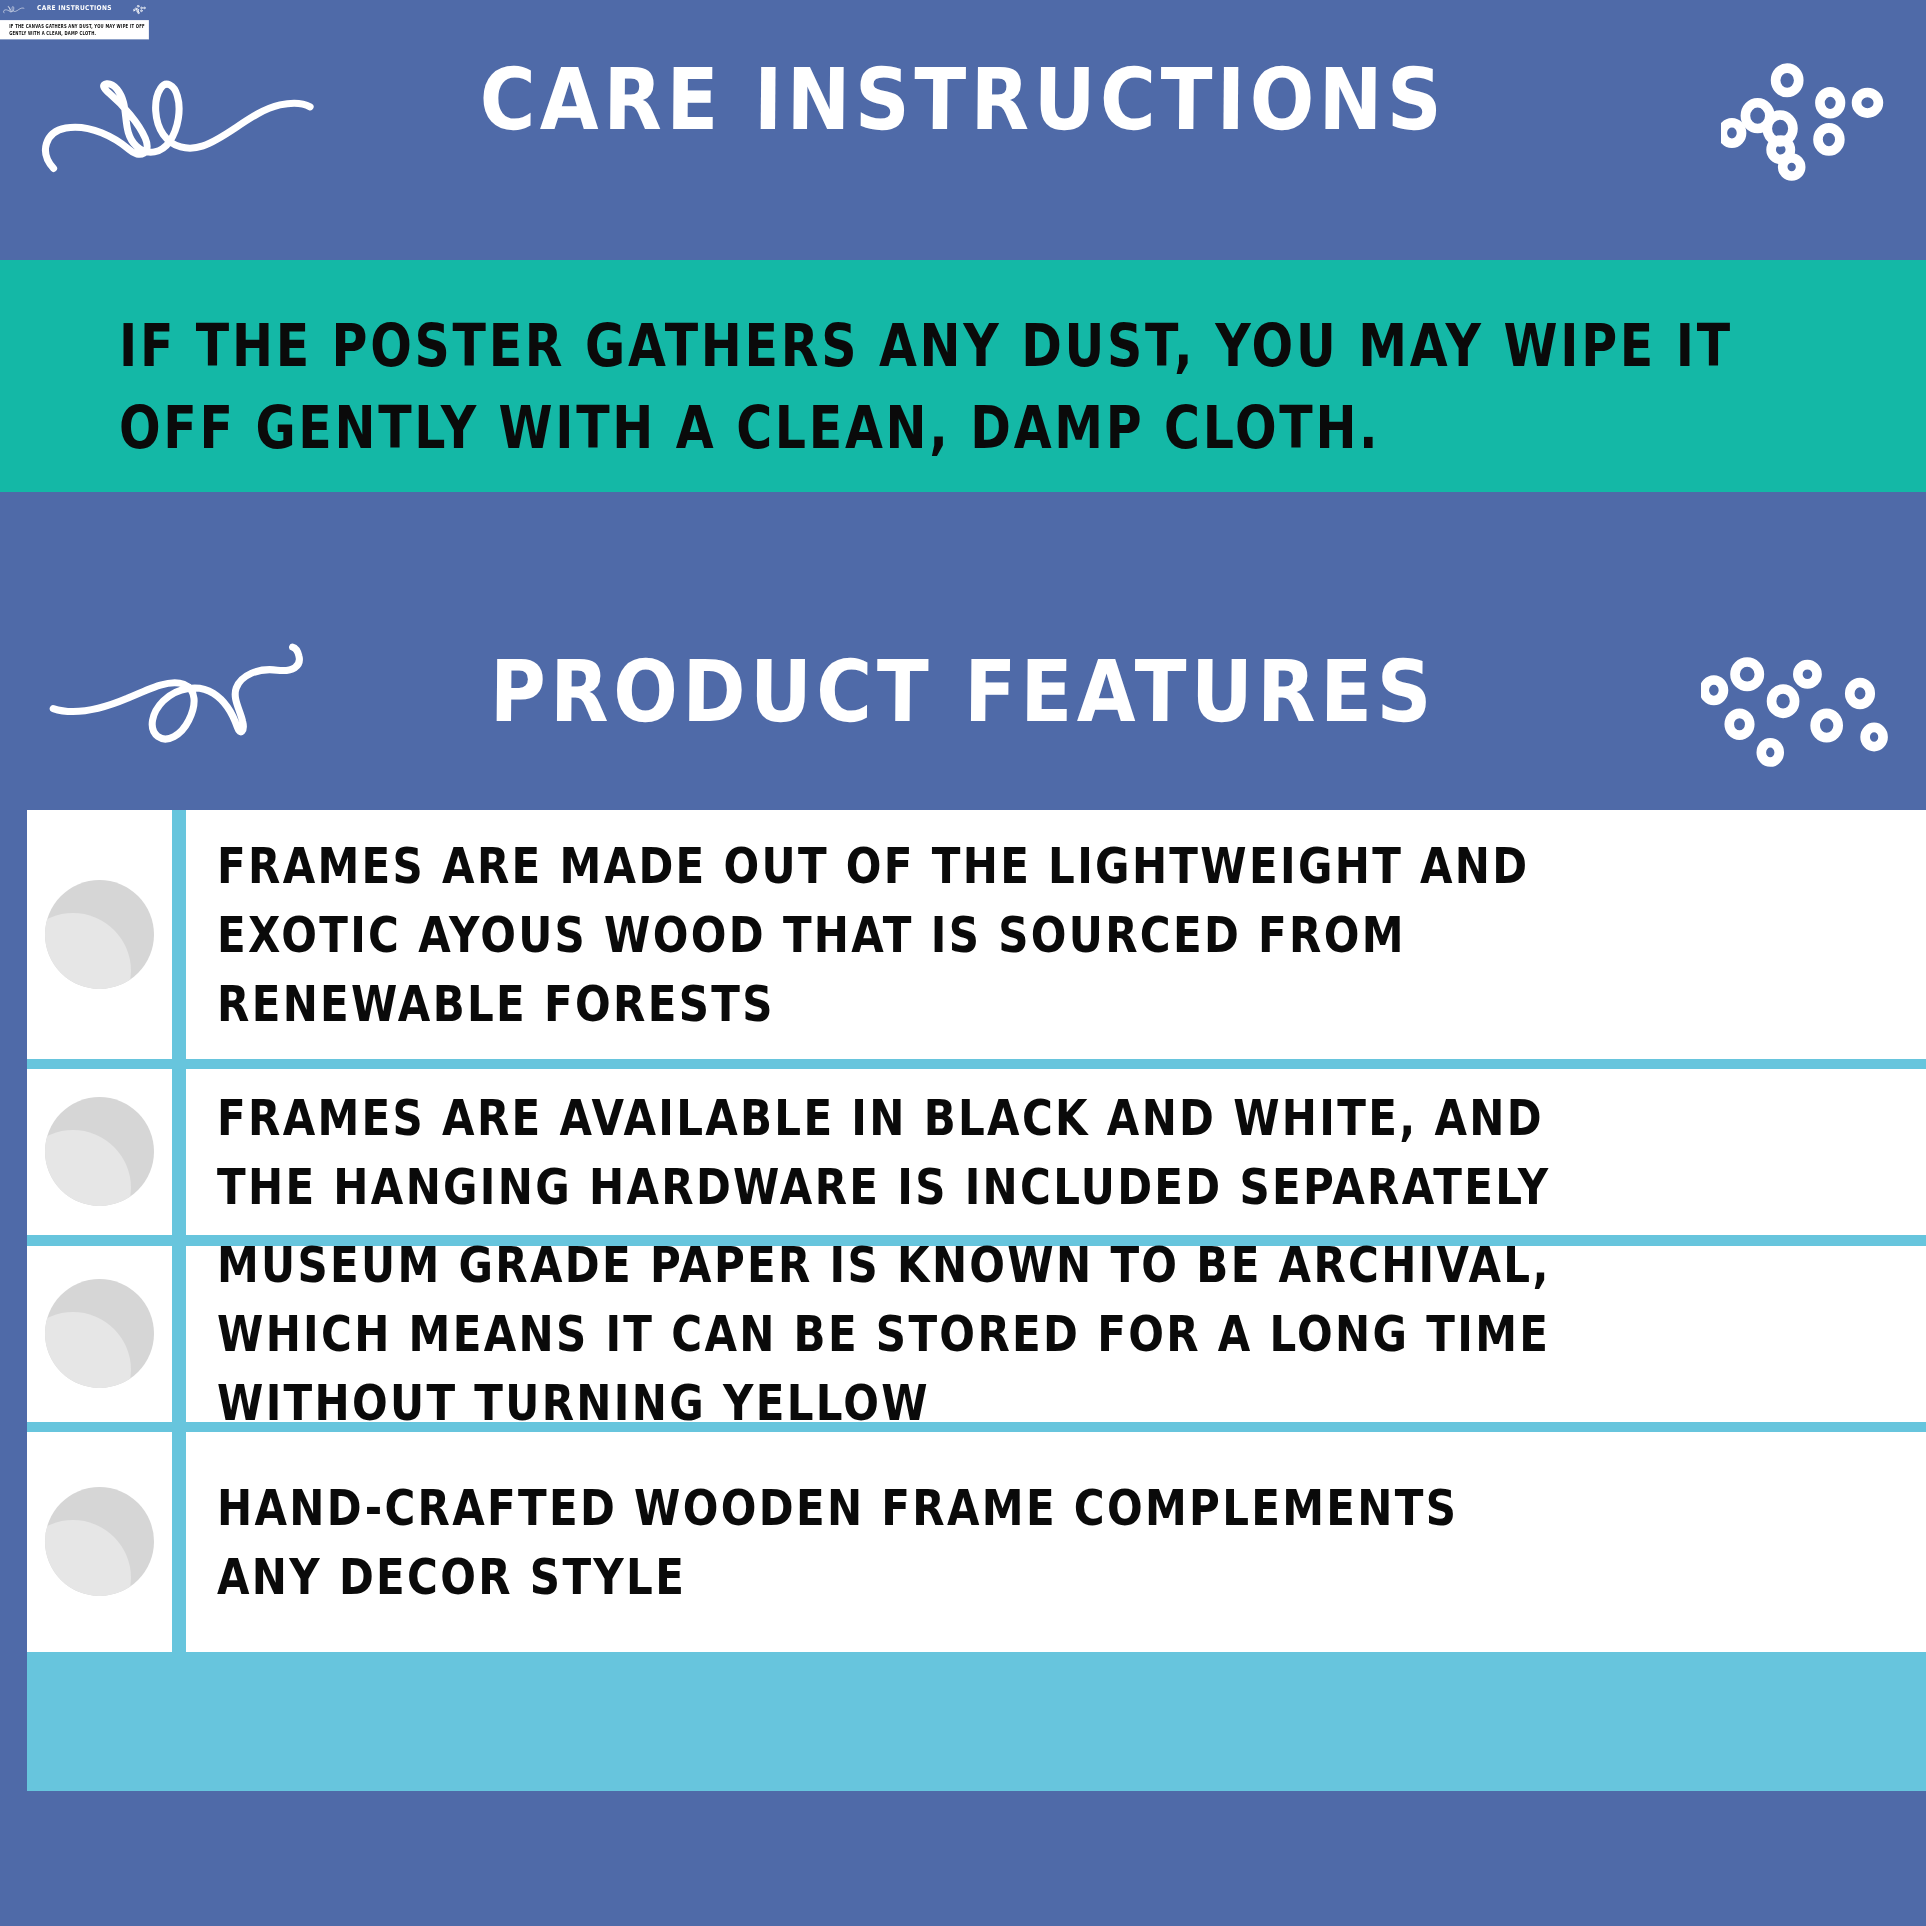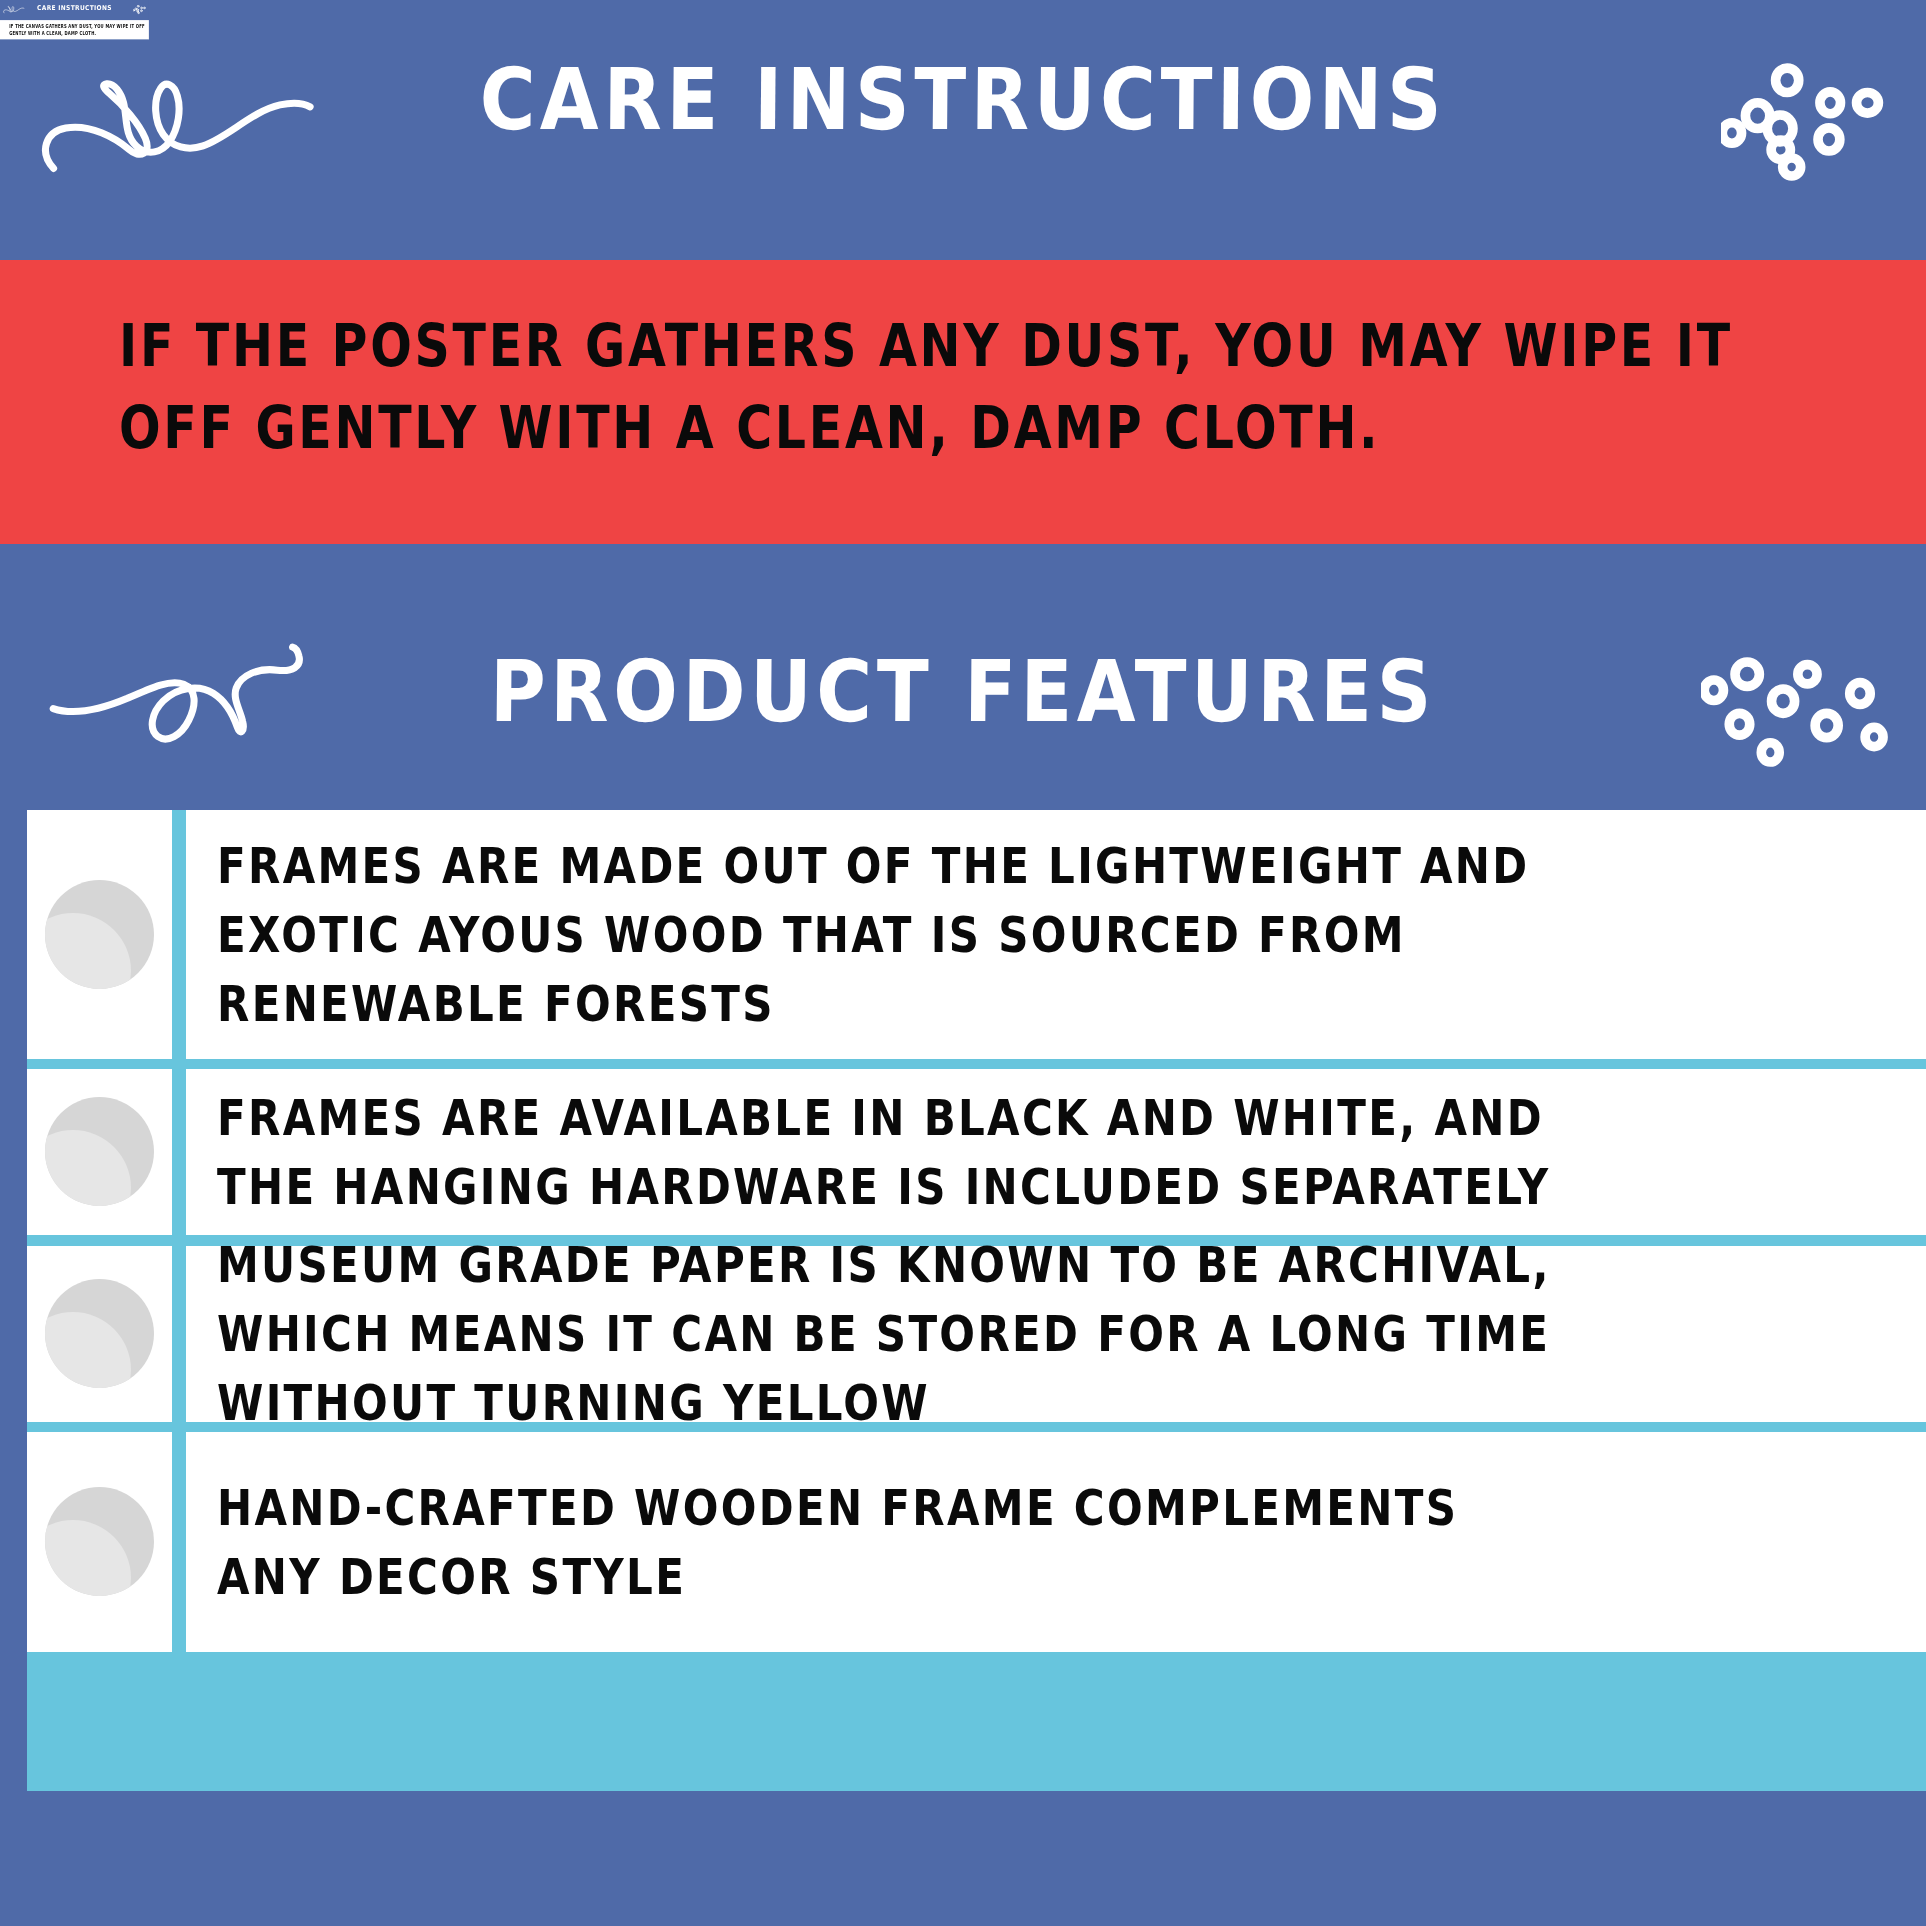--- a/index.html
+++ b/index.html
@@ -58,22 +58,22 @@
     text-align: center;
     font-size: 76px;
     line-height: 1;
   }
 
   .care-card {
     position: absolute;
     left: 0;
     top: 260px;
     width: 1926px;
-    height: 284px;
-    background: #ef4444;
+    height: 232px;
+    background: #14b8a6;
   }
   .care-card-inner {
     position: absolute;
     left: 119px;
     top: 46px;
     width: 1734px;
   }
   .care-line {
     font-size: 49px;
     line-height: 82px;

